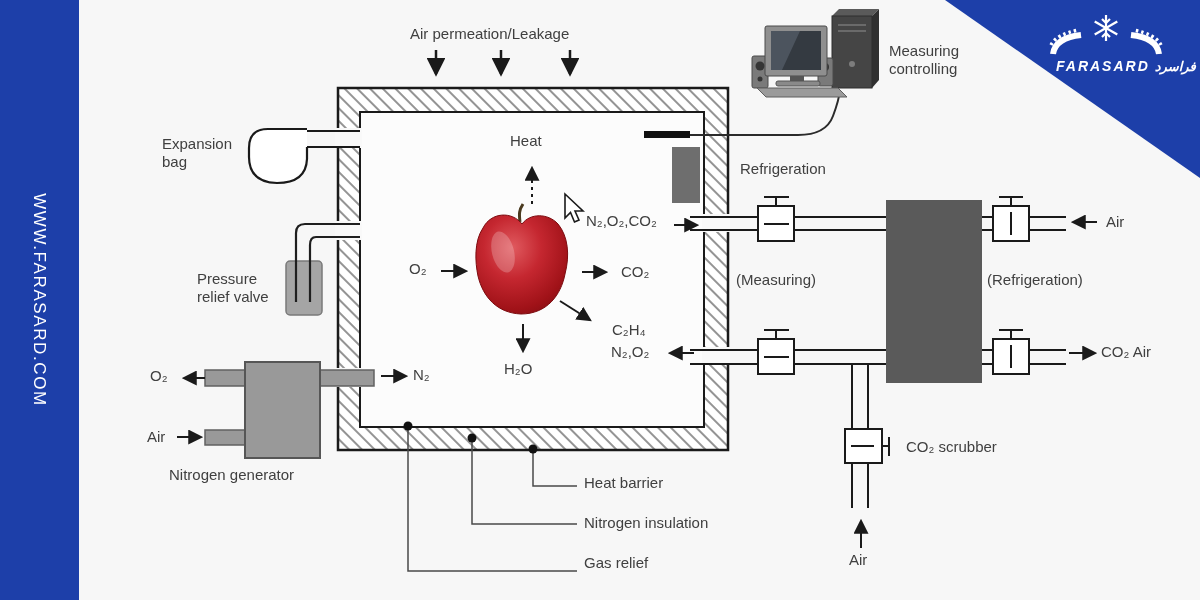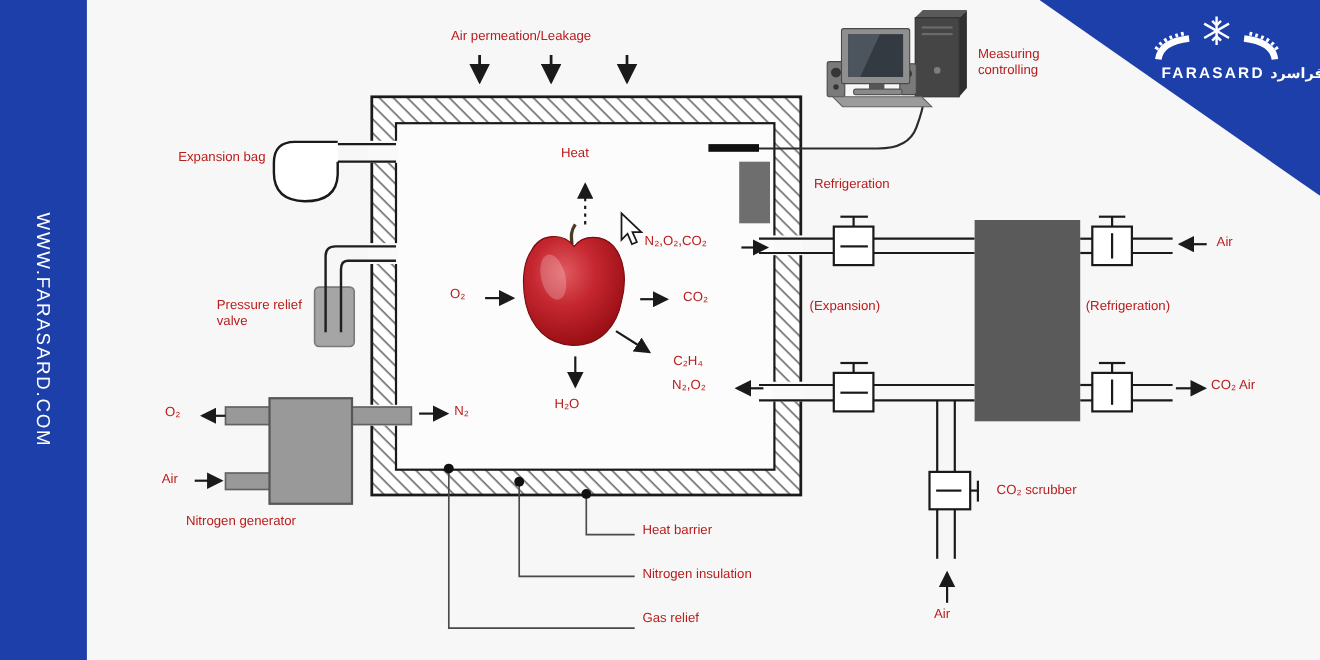--- a/index.html
+++ b/index.html
@@ -2,36 +2,36 @@
 <html><head>
 <meta charset="utf-8">
 <style>
   html,body{margin:0;padding:0;background:#e9e9e9;}
   #stage{
     position:relative;width:1200px;height:600px;overflow:hidden;
     background:#f7f7f7;
     font-family:"Liberation Sans","DejaVu Sans",sans-serif;
     color:#1f1f1f;
   }
-  .lbl{position:absolute;font-size:12px;line-height:1.18;white-space:nowrap;color:#b91c1c;}
+  .lbl{position:absolute;font-size:15px;line-height:1.18;white-space:nowrap;color:#404040;}
   .wrap{white-space:normal;}
   
   #left-bar{position:absolute;left:0;top:0;width:79px;height:600px;background:#1d3fa9;}
   #vertical-site{
     position:absolute;left:39px;top:300px;
     transform:translate(-50%,-50%) rotate(90deg);
     color:#ffffff;font-size:17px;letter-spacing:1.6px;white-space:nowrap;font-weight:400;
   }
   
   #corner-banner{
     position:absolute;left:900px;top:0;width:300px;height:178px;
     background:#1d3fa9;
     clip-path:polygon(15% 0,100% 0,100% 100%);
   }
-  #logo{position:absolute;left:1048px;top:8px;width:148px;height:70px;}
+  #logo{position:absolute;left:1048px;top:8px;width:148px;height:70px;font-style:italic;}
   #logo-text-row{position:absolute;left:8px;top:50px;display:flex;gap:5px;align-items:baseline;color:#fff;}
   #logo-latin{font-size:14px;font-weight:bold;letter-spacing:2px;}
   #logo-arabic{font-size:13px;font-weight:bold;}
   svg{position:absolute;left:0;top:0;}
 </style>
 </head>
 <body>
 
 <div id="stage">
 
@@ -219,21 +219,21 @@
   <div class="lbl" style="left:413px;top:366px;">N₂</div>
   <div class="lbl" style="left:510px;top:132px;">Heat</div>
   <div class="lbl" style="left:409px;top:260px;">O₂</div>
   <div class="lbl" style="left:621px;top:263px;">CO₂</div>
   <div class="lbl" style="left:596px;top:321px;margin-left:16px;">C₂H₄</div>
   <div class="lbl" style="left:504px;top:360px;">H₂O</div>
   <div class="lbl" style="left:586px;top:212px;">N₂,O₂,CO₂</div>
   <div class="lbl" style="left:611px;top:343px;">N₂,O₂</div>
   <div class="lbl wrap" style="left:889px;top:42px;width:105px;">Measuring controlling</div>
   <div class="lbl" style="left:740px;top:160px;">Refrigeration</div>
-  <div class="lbl" style="left:736px;top:271px;">(Expansion)</div>
+  <div class="lbl" style="left:736px;top:271px;">(Measuring)</div>
   <div class="lbl" style="left:987px;top:271px;">(Refrigeration)</div>
   <div class="lbl" style="left:1106px;top:213px;">Air</div>
   <div class="lbl" style="left:1101px;top:343px;">CO₂ Air</div>
   <div class="lbl" style="left:906px;top:438px;">CO₂ scrubber</div>
   <div class="lbl" style="left:849px;top:551px;">Air</div>
   <div class="lbl" style="left:584px;top:474px;">Heat barrier</div>
   <div class="lbl" style="left:584px;top:514px;">Nitrogen insulation</div>
   <div class="lbl" style="left:584px;top:554px;">Gas relief</div>
 
   <div id="left-bar"></div>

